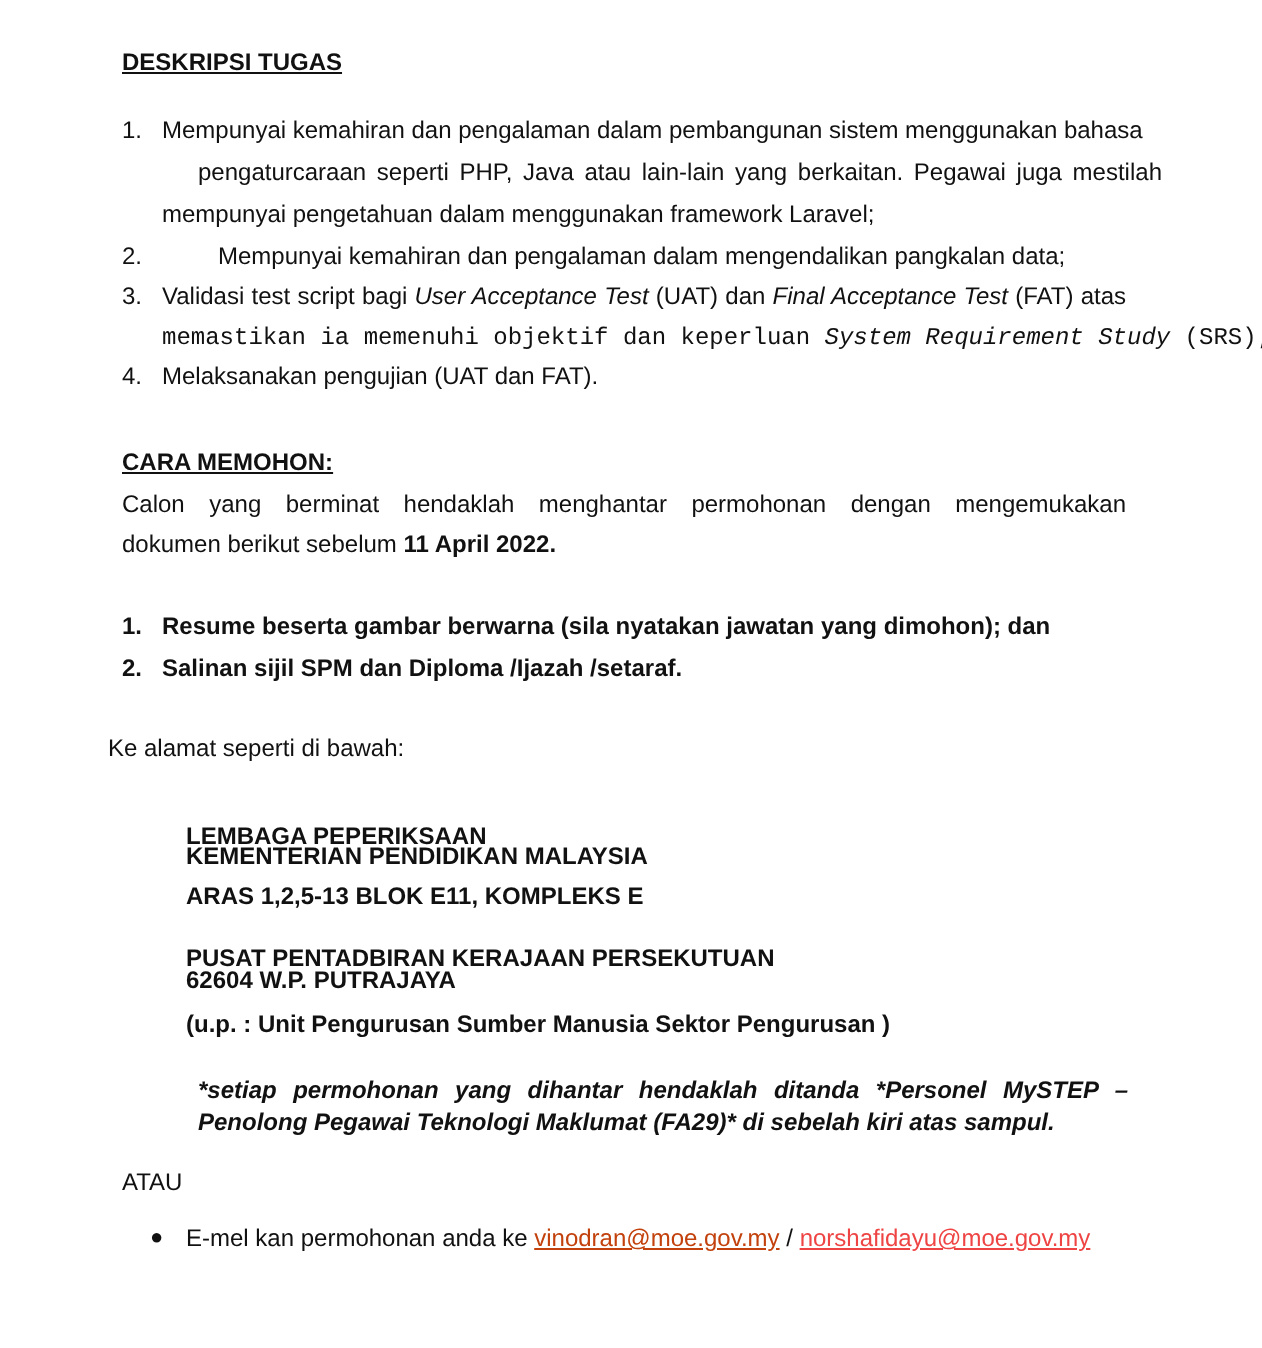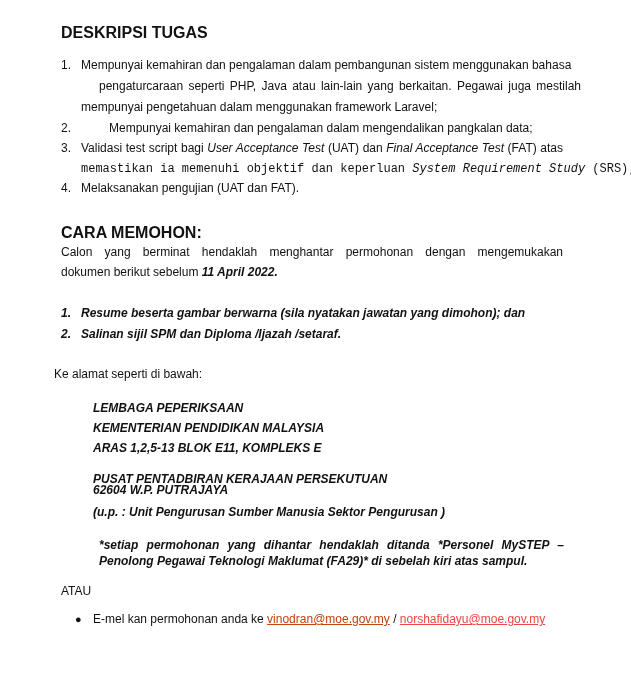--- a/index.html
+++ b/index.html
@@ -3,29 +3,29 @@
 <meta charset="utf-8">
 <style>
   html, body { margin: 0; padding: 0; background: #ffffff; }
   body {
     width: 631px; height: 674px; position: relative; overflow: hidden;
     font-family: "Liberation Sans", sans-serif; color: #111111;
     font-size: 12px;
   }
   .abs { position: absolute; }
   .heading {
-    font-weight: bold; font-size: 16px;
+    font-weight: bold; text-decoration: underline; font-size: 12px;
   }
   .num { position: absolute; width: 20px; }
   .text-line { position: absolute; white-space: nowrap; }
   .justify {
     position: absolute; text-align: justify; text-align-last: justify;
     white-space: nowrap;
   }
-  .bold { font-weight: bold; font-style: italic; }
+  .bold { font-weight: bold; }
   .italic { font-style: italic; }
   .link { color: #0b3fd6; text-decoration: underline; cursor: pointer; }
   .bullet { position: absolute; font-size: 11px; }
 </style>
 </head>
 <body>
 
 <div class="abs heading" style="left:61px; top:24px;">DESKRIPSI TUGAS</div>
 
 <div class="num" style="left:61px; top:58px;">1.</div>
@@ -46,21 +46,21 @@
 <div class="abs heading" style="left:61px; top:224px;">CARA MEMOHON:</div>
 <div class="justify" style="left:61px; top:245px; width:502px;">Calon yang berminat hendaklah  menghantar permohonan dengan  mengemukakan</div>
 <div class="text-line" style="left:61px; top:265px;"><span>dokumen berikut sebelum </span><span class="bold">11 April 2022.</span></div>
 
 <div class="num bold" style="left:61px; top:306px;">1.</div>
 <div class="text-line bold" style="left:81px; top:306px;">Resume beserta gambar berwarna (sila nyatakan jawatan yang dimohon); dan</div>
 <div class="num bold" style="left:61px; top:327px;">2.</div>
 <div class="text-line bold" style="left:81px; top:327px;">Salinan sijil SPM dan Diploma /Ijazah /setaraf.</div>
 
 <div class="text-line" style="left:54px; top:367px;">Ke alamat seperti di bawah:</div>
-<div class="text-line bold" style="left:93px; top:401px;">LEMBAGA PEPERIKSAAN</div>
+<div class="text-line bold" style="left:93px; top:411px;">LEMBAGA PEPERIKSAAN</div>
 <div class="text-line bold" style="left:93px; top:421px;">KEMENTERIAN PENDIDIKAN MALAYSIA</div>
 <div class="text-line bold" style="left:93px; top:441px;">ARAS 1,2,5-13 BLOK E11, KOMPLEKS E</div>
 <div class="text-line bold" style="left:93px; top:472px;">PUSAT PENTADBIRAN KERAJAAN PERSEKUTUAN</div>
 <div class="text-line bold" style="left:93px; top:483px;">62604 W.P. PUTRAJAYA</div>
 <div class="text-line bold" style="left:93px; top:505px;">(u.p. :  Unit Pengurusan Sumber Manusia Sektor Pengurusan )</div>
 
 <div class="justify bold italic" style="left:99px; top:538px; width:465px;">*setiap  permohonan  yang  dihantar  hendaklah ditanda *Personel MySTEP –</div>
 <div class="text-line bold italic" style="left:99px; top:554px;">Penolong Pegawai Teknologi Maklumat (FA29)* di sebelah kiri atas sampul.</div>
 
 <div class="text-line" style="left:61px; top:584px;">ATAU</div>

